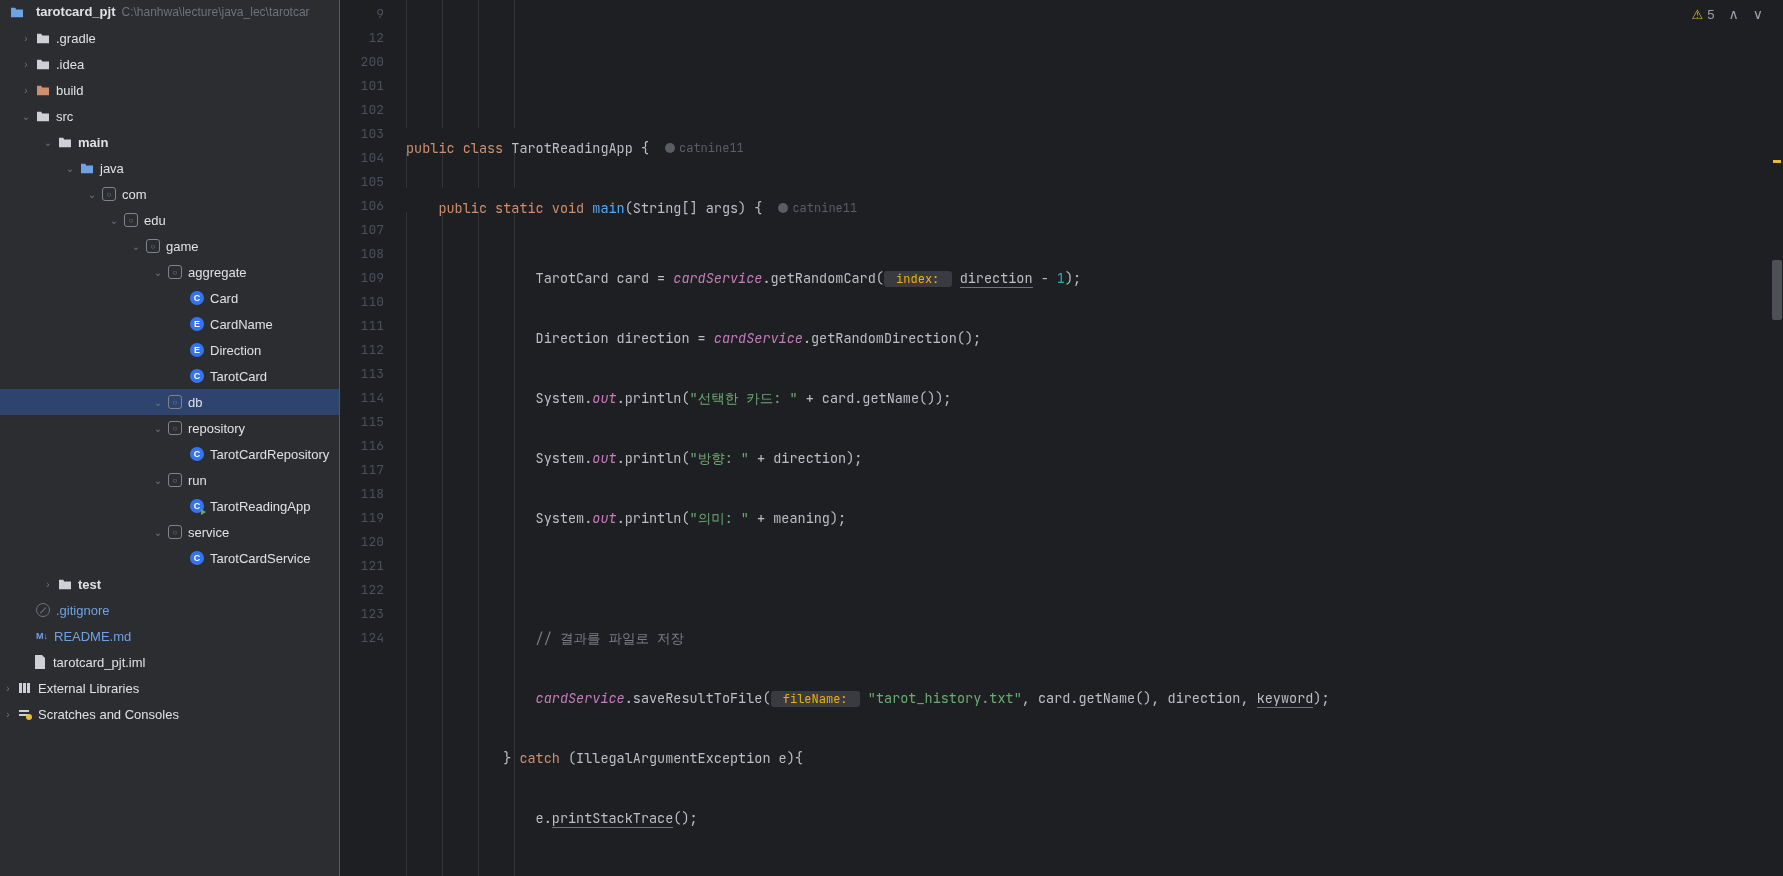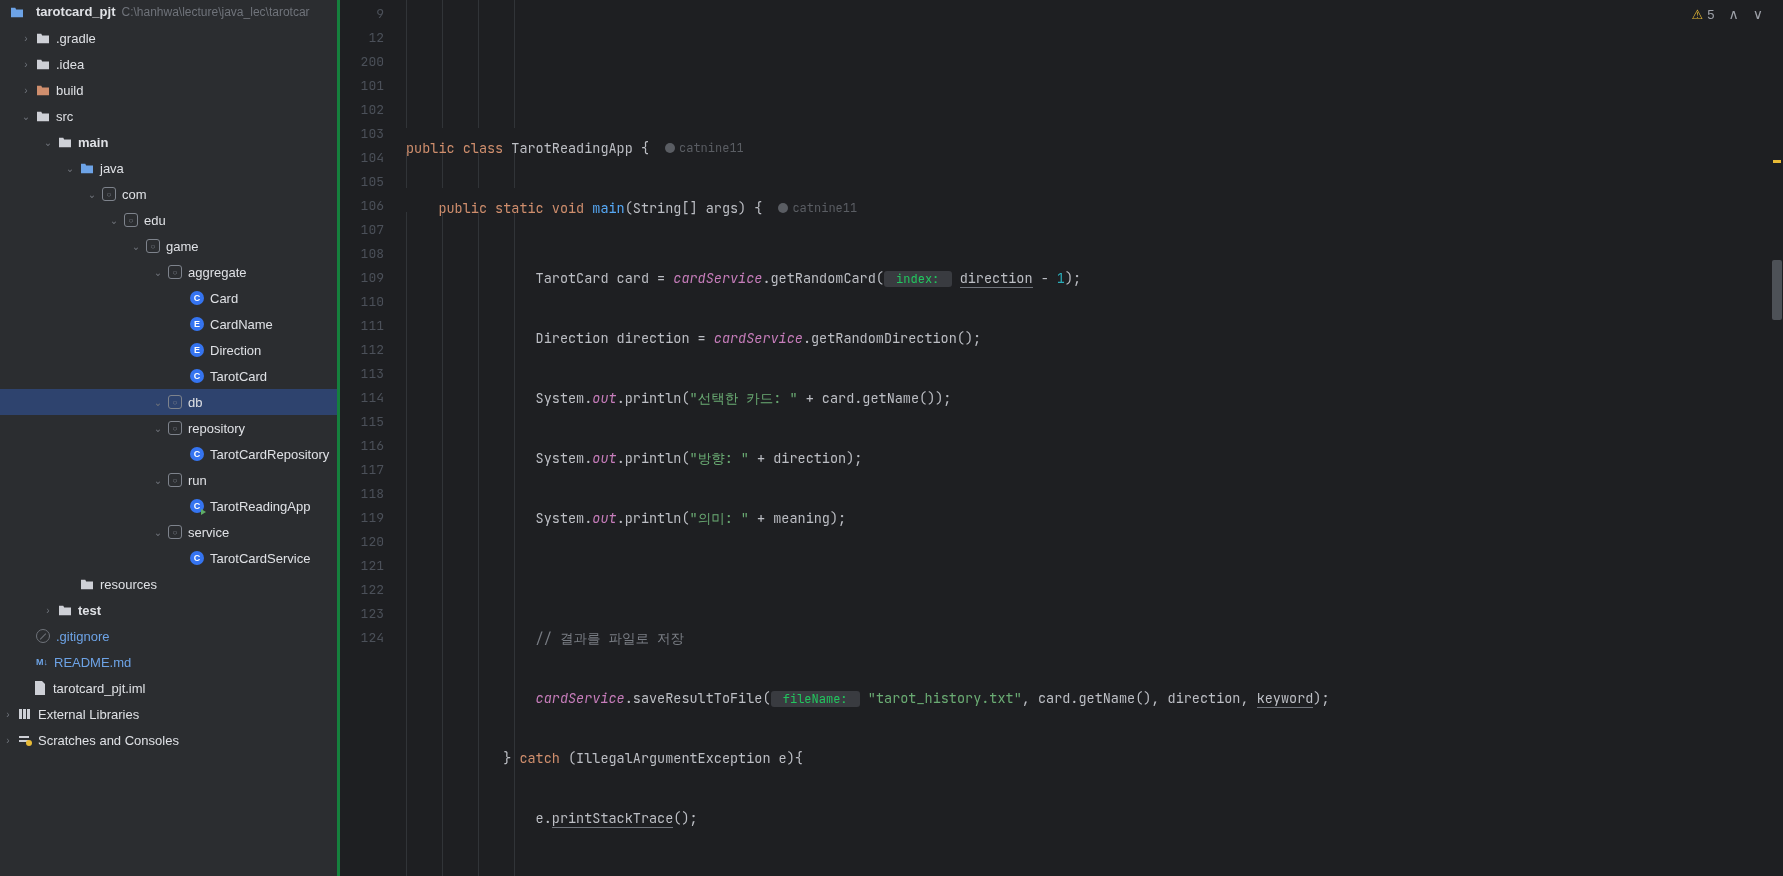--- a/index.html
+++ b/index.html
@@ -9,21 +9,21 @@
   background: #1e1f22;
   color: #bcbec4;
   width: 1783px;
   height: 876px;
   overflow: hidden;
   display: flex;
 }
 .sidebar {
   width: 340px;
   background: #2b2d30;
-  border-right: 3px solid #15803d;
+  border-right: 1px solid #15803d;
   display: flex;
   flex-direction: column;
   overflow-y: auto;
   flex-shrink: 0;
 }
 .project-header {
   padding: 4px 8px;
   display: flex;
   align-items: center;
   gap: 6px;
@@ -173,21 +173,21 @@
 .cls { color: #bcbec4; }
 .mth { color: #56a8f5; }
 .str { color: #6aab73; }
 .cmt { color: #7a7e85; font-style: normal; }
 .num { color: #2aacb8; }
 .fld { color: #c77dbb; font-style: italic; }
 .static-fld { color: #c77dbb; font-style: italic; }
 .underline { border-bottom: 1px solid #6f737a; }
 .hint {
   background: #393b40;
-  color: #22c55e;
+  color: #eab308;
   padding: 0 5px;
   border-radius: 3px;
   font-size: 12px;
   font-style: normal;
 }
 .author-hint {
   color: #5a5d63;
   font-size: 12px;
   margin-left: 16px;
 }
@@ -436,29 +436,20 @@
       <span class="node-label">service</span>
     </div>
     <div class="tree-item" style="padding-left:172px">
       <span class="chevron empty">›</span>
       <span class="node-icon">
           <span class="class-icon class-c">C</span>
         </span>
       <span class="node-label">TarotCardService</span>
     </div>
 
-    <div class="tree-item" style="padding-left:62px">
-      <span class="chevron empty">›</span>
-      <span class="node-icon folder-icon">
-          <svg class="folder" viewBox="0 0 16 14">
-            <path fill="#ced0d6" d="M1 2h5l1 2h8v9H1z"></path>
-          </svg>
-        </span>
-      <span class="node-label">resources</span>
-    </div>
 
     <div class="tree-item" style="padding-left:40px">
       <span class="chevron">›</span>
       <span class="node-icon folder-icon">
           <svg class="folder" viewBox="0 0 16 14">
             <path fill="#ced0d6" d="M1 2h5l1 2h8v9H1z"></path>
           </svg>
         </span>
       <span class="node-label bold">test</span>
     </div>

